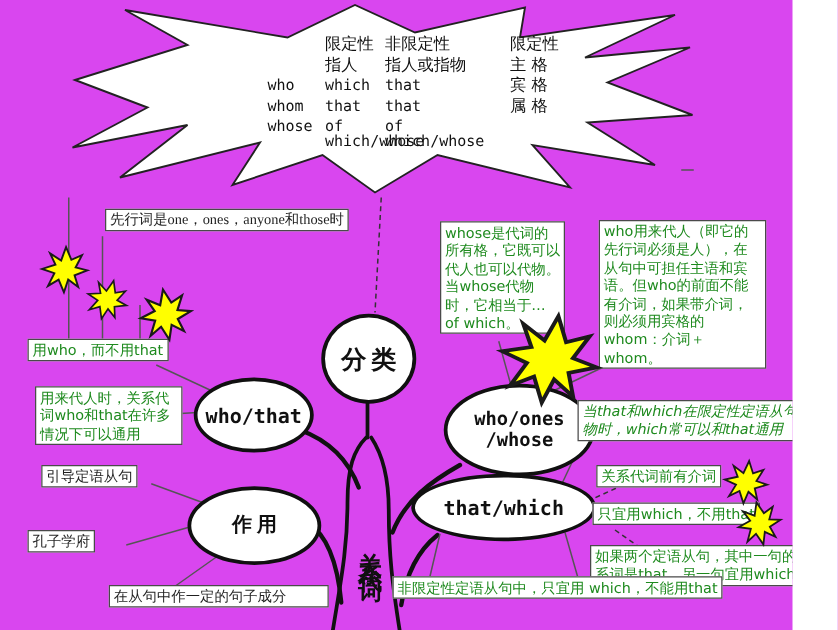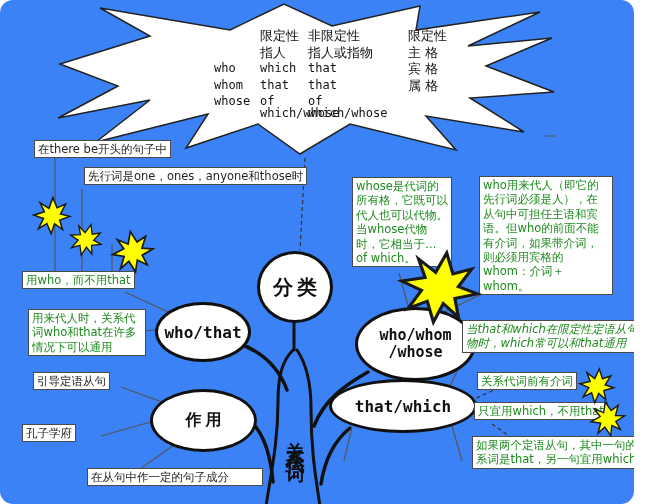--- a/index.html
+++ b/index.html
@@ -1,17 +1,17 @@
 <!DOCTYPE html>
 <html><head>
 <meta charset="utf-8">
 <style>
   html,body{margin:0;padding:0;background:#fff;}
-  .stage{position:relative;width:634px;height:504px;background:#3b82f6;overflow:hidden;
-         font-family:"DejaVu Sans",sans-serif;color:#1a1a1a;border-radius:13px;}
+  .stage{position:relative;width:634px;height:504px;background:#d946ef;overflow:hidden;
+         font-family:"DejaVu Sans",sans-serif;color:#1a1a1a;}
   svg.layer{position:absolute;left:0;top:0;z-index:0;}
   svg.overlay{position:absolute;left:0;top:0;z-index:3;pointer-events:none;}
   .box{position:absolute;z-index:2;background:#fff;border:1px solid #4a4a4a;
        padding:1px 3px;font-size:11.5px;line-height:1.25;color:#1f1f1f;white-space:nowrap;}
   .box.multi{white-space:normal;}
   .green{color:#1e8a1e;}
   .node{position:absolute;z-index:1;background:#fff;border:3px solid #101010;border-radius:50%;
         display:flex;flex-direction:column;align-items:center;justify-content:center;
         font-weight:bold;color:#101010;text-align:center;}
   .mono{font-family:"DejaVu Sans Mono",monospace;}
@@ -91,43 +91,43 @@
     <span class="en">that</span>
     <span class="en">that</span>
 
     <span>属 格</span>
     <span class="en">whose</span>
     <span class="en">of which/whose</span>
     <span class="en">of which/whose</span>
   </div>
 
 
-  <div class="box" style="left:34px;top:140px;">在there be开头的句子中</div>
-  <div class="box" style="left:84px;top:167px;">先行词是one，ones，anyone和those时</div>
+  <div class="box" style="left:84px;top:167px;font-family:Liberation Serif, serif;">先行词是one，ones，anyone和those时</div>
   <div class="box" style="left:33px;top:372px;">引导定语从句</div>
   <div class="box" style="left:22px;top:424px;">孔子学府</div>
   <div class="box" style="left:87px;top:468px;width:168px;">在从句中作一定的句子成分</div>
 
   <div class="box green" style="left:22px;top:271px;">用who，而不用that</div>
   <div class="box green multi" style="left:28px;top:309px;width:110px;">用来代人时，关系代词who和that在许多情况下可以通用</div>
   <div class="box green multi" style="left:352px;top:177px;width:92px;">whose是代词的所有格，它既可以代人也可以代物。当whose代物时，它相当于… of which。</div>
   <div class="box green multi" style="left:479px;top:176px;width:126px;">who用来代人（即它的先行词必须是人），在从句中可担任主语和宾语。但who的前面不能有介词，如果带介词，则必须用宾格的whom：介词＋whom。</div>
   <div class="box green multi" style="left:462px;top:320px;width:200px;font-style:italic;">当that和which在限定性定语从句中代物时，which常可以和that通用</div>
   <div class="box green" style="left:477px;top:372px;">关系代词前有介词</div>
   <div class="box green" style="left:474px;top:402px;">只宜用which，不用that</div>
   <div class="box green multi" style="left:472px;top:436px;width:176px;">如果两个定语从句，其中一句的关系词是that，另一句宜用which</div>
+  <div class="box green" style="left:314px;top:461px;">非限定性定语从句中，只宜用 which，不能用that</div>
 
   <div class="node cn-big" style="left:257px;top:251px;width:66px;height:66px;">
     <span>分类</span>
   </div>
   <div class="node mono" style="left:155px;top:302px;width:90px;height:54px;font-size:16px;">
     <span>who/that</span>
   </div>
   <div class="node mono" style="left:355px;top:307px;width:115px;height:68px;font-size:15px;line-height:1.15;">
-    <span>who/whom</span>
+    <span>who/ones</span>
     <span>/whose</span>
   </div>
   <div class="node mono" style="left:329px;top:379px;width:142px;height:48px;font-size:16px;">
     <span>that/which</span>
   </div>
   <div class="node cn-big" style="left:150px;top:389px;width:97px;height:57px;font-size:16px;">
     <span>作用</span>
   </div>
 
   <div class="trunk-label">关系代词</div>

